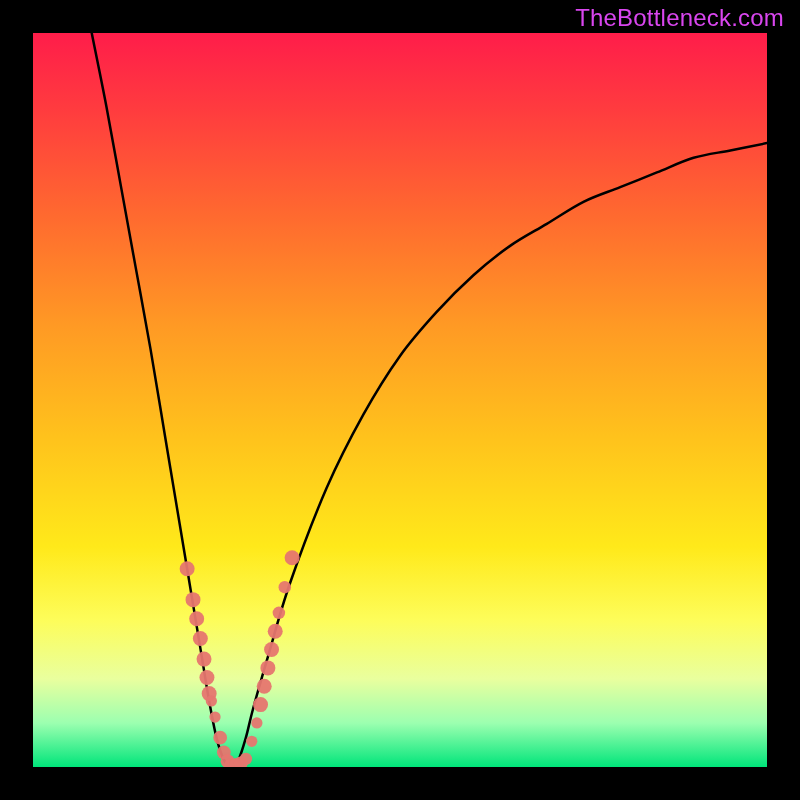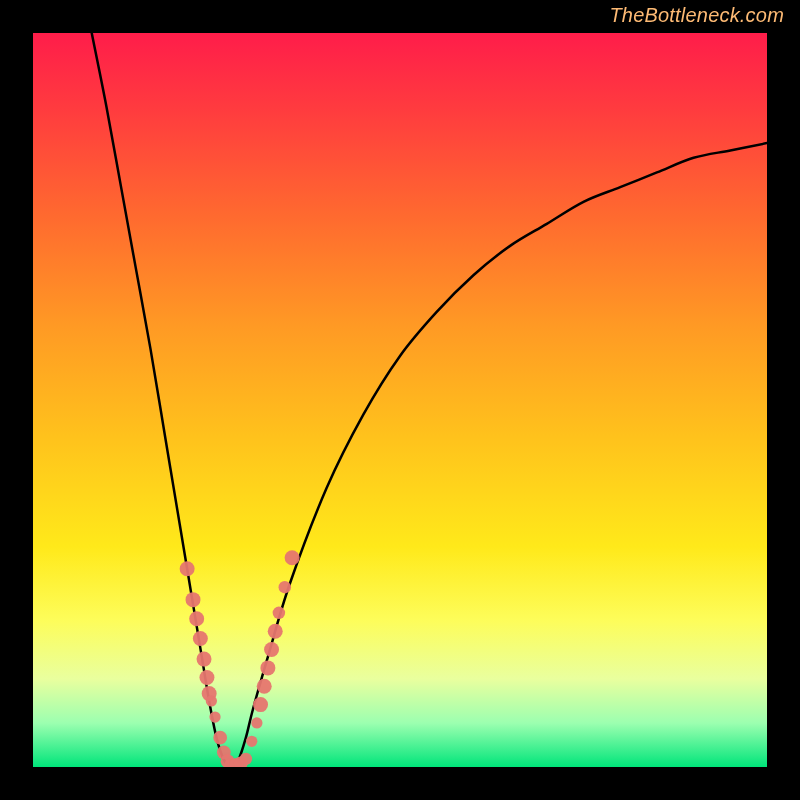--- a/index.html
+++ b/index.html
@@ -35,26 +35,25 @@
       #ffe91a 70%,
       #fdfd5a 80%,
       #e9ff9e 88%,
       #9cffb0 94%,
       #00e57a 100%);
   }
   .watermark {
     position: absolute;
     top: 4px;
     right: 16px;
-    color: #fdba74;
-    font-size: 20px;
+    color: #d946ef;
+    font-size: 24px;
     font-weight: 400;
     letter-spacing: 0.2px;
     user-select: none;
-    font-style: italic;
   }
   svg.curve {
     position: absolute;
     top: 0;
     left: 0;
     width: 734px;
     height: 734px;
   }
   .dot {
     fill: #e6766f;

